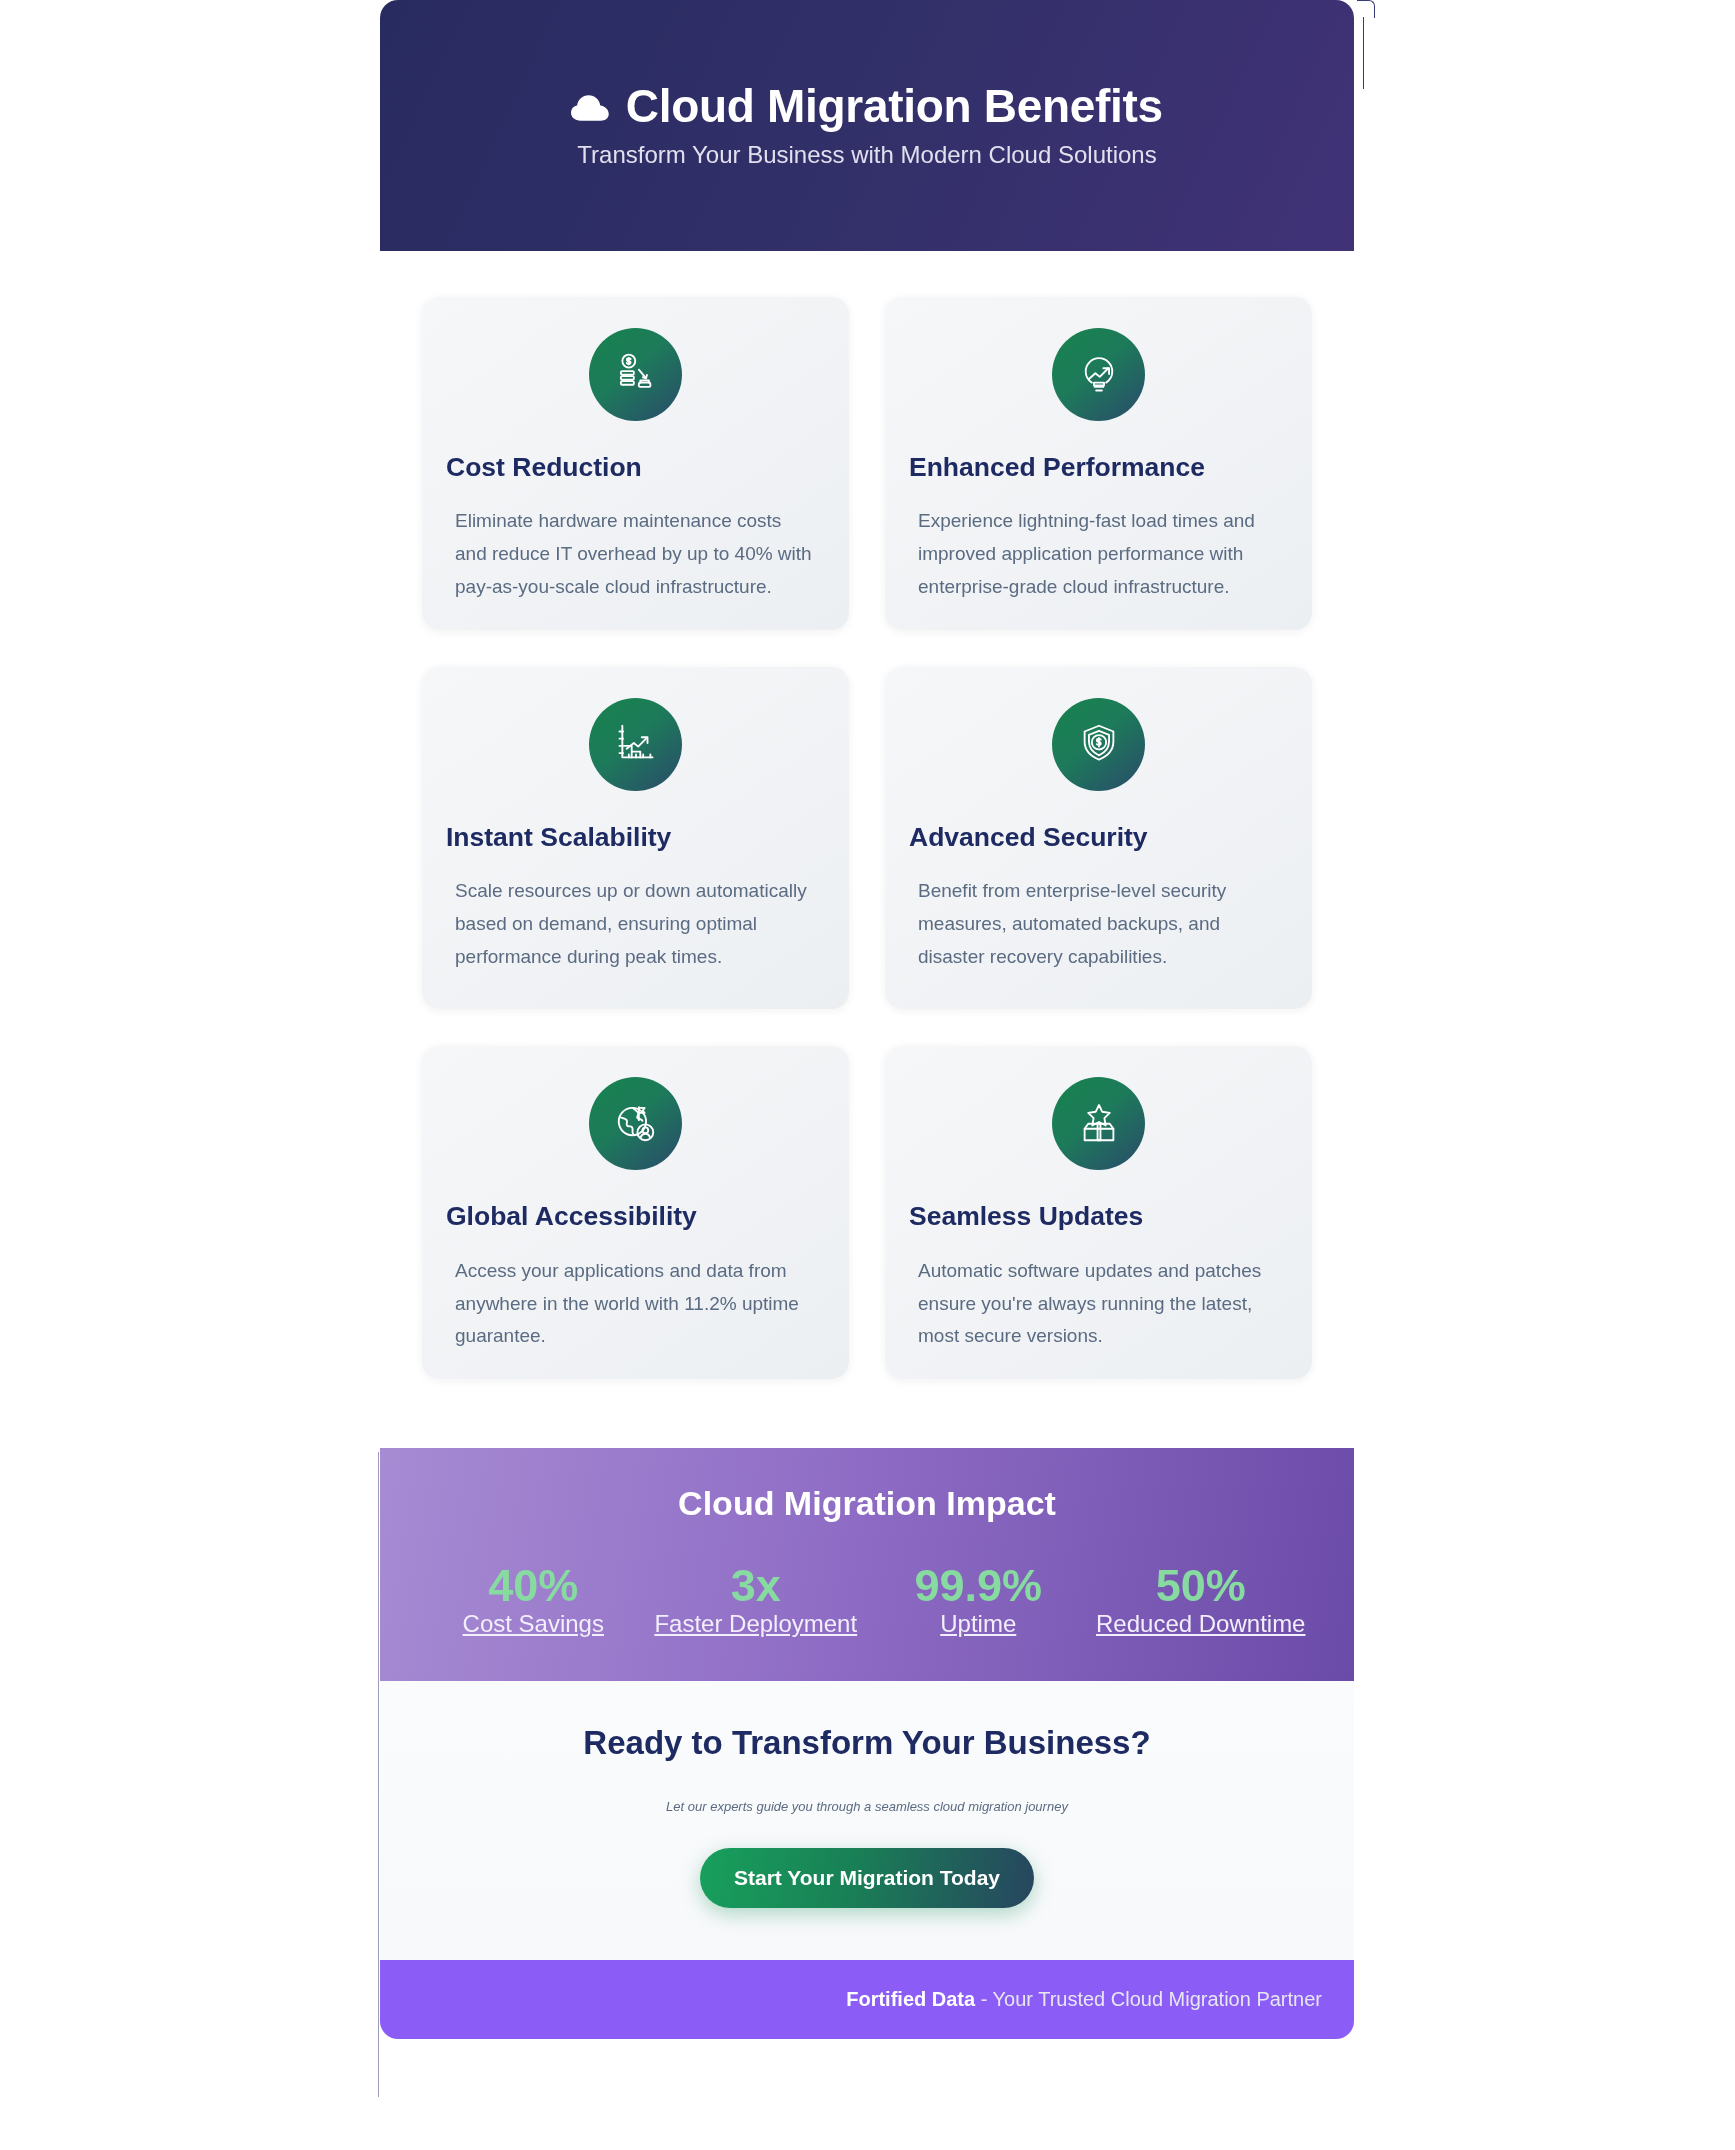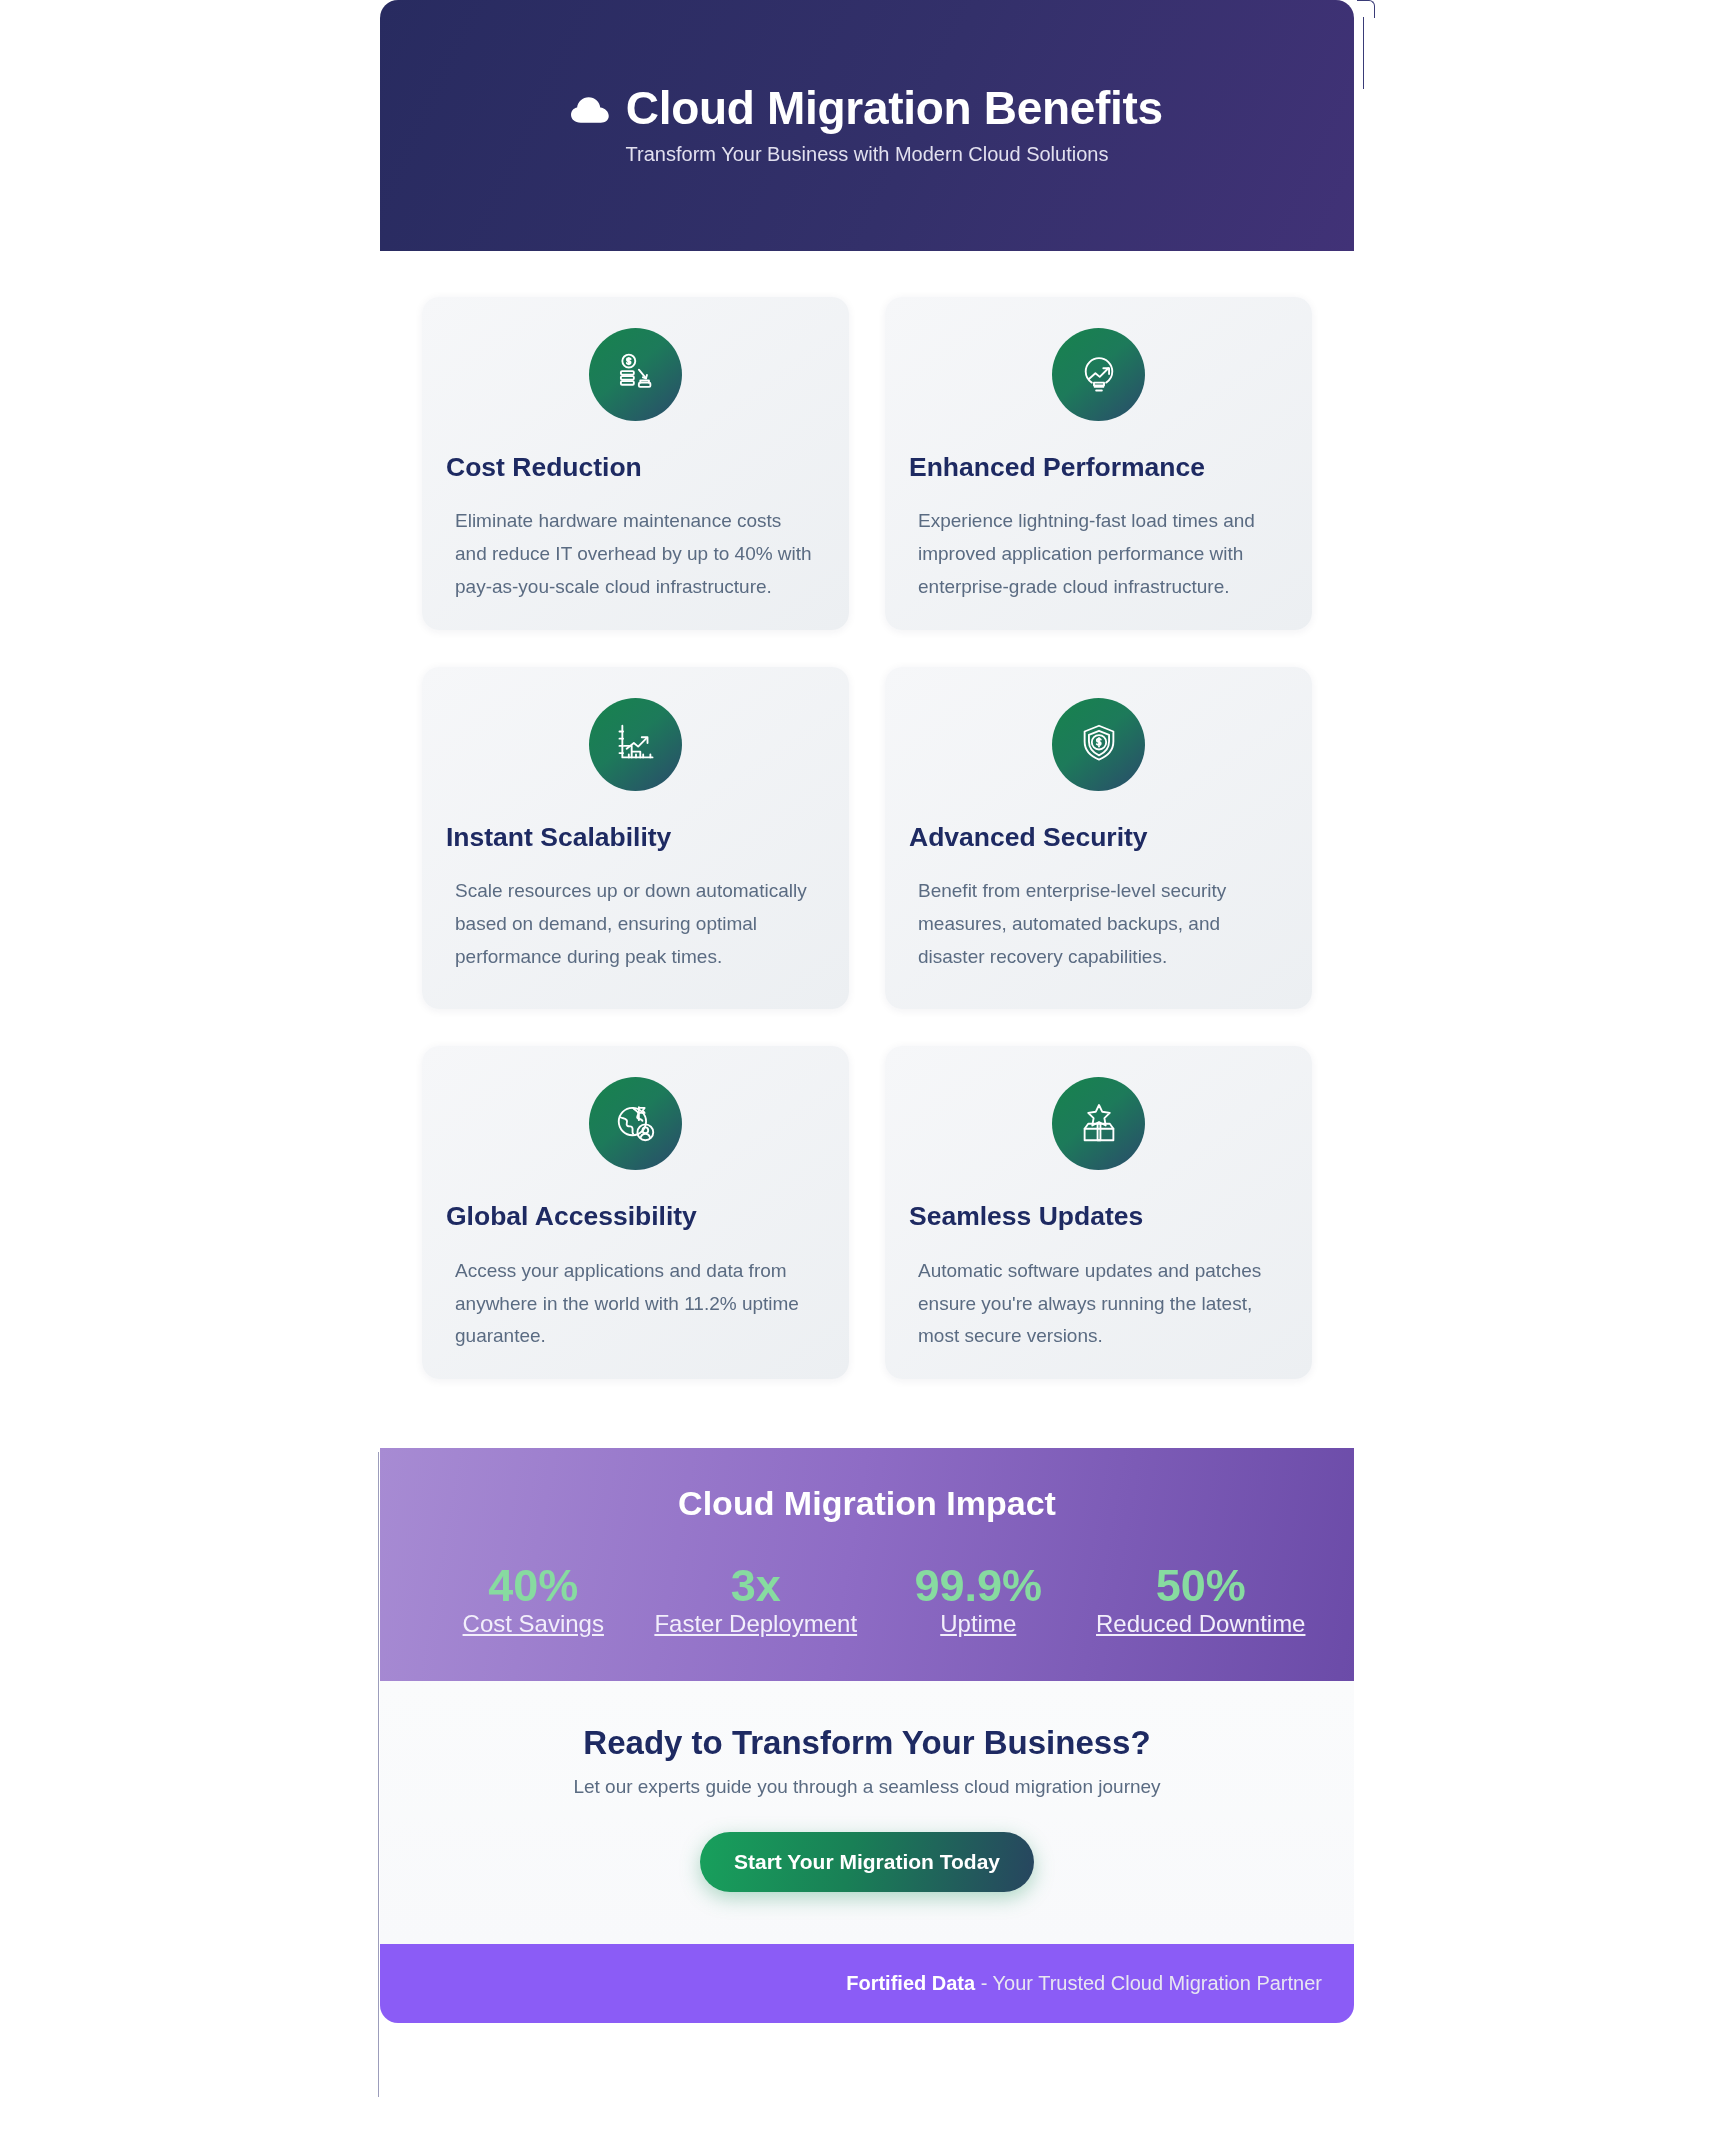--- a/index.html
+++ b/index.html
@@ -47,21 +47,21 @@
     color: #ffffff;
     font-size: 46px;
     font-weight: bold;
     letter-spacing: -0.3px;
     line-height: 1;
   }
   .cloud-icon { display: block; }
   .hero-sub {
     margin-top: 12px;
     color: #e2e0ef;
-    font-size: 20px;
+    font-size: 24px;
     font-weight: normal;
   }
 
   
   .grid {
     display: grid;
     grid-template-columns: 1fr 1fr;
     column-gap: 36px;
     row-gap: 37px;
     padding: 46px 42px 0 42px;
@@ -141,23 +141,24 @@
     padding: 43px 42px 52px 42px;
     text-align: center;
   }
   .cta-title {
     color: #1e2a62;
     font-size: 33px;
     font-weight: bold;
     line-height: 1.15;
   }
   .cta-sub {
-    margin-top: 14px;
+    margin-top: 37px;
     color: #5a6b82;
-    font-size: 19px;
+    font-size: 13px;
+    font-style: italic;
   }
   .cta-button {
     margin-top: 34px;
     display: inline-block;
     padding: 18px 34px;
     border: none;
     border-radius: 36px;
     background: linear-gradient(100deg, #18a05c 0%, #198056 45%, #27455f 100%);
     color: #ffffff;
     font-size: 21px;

